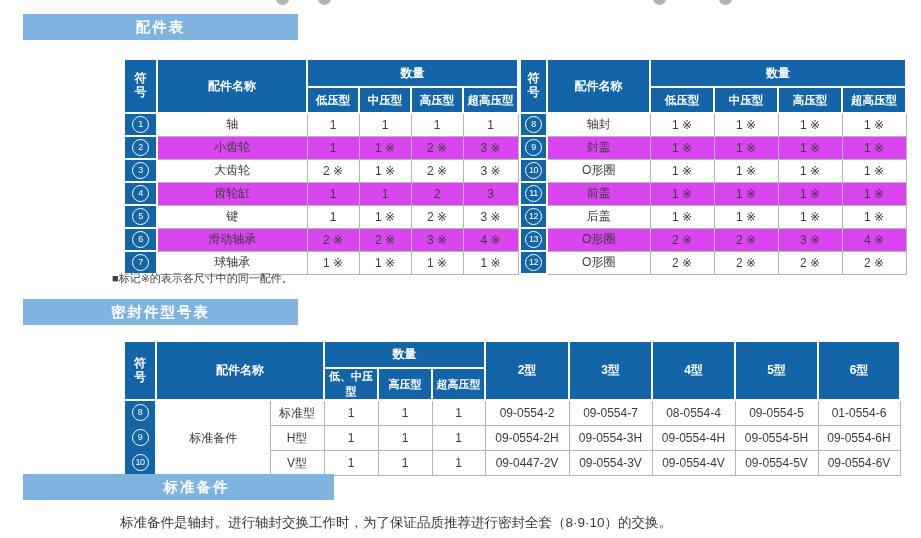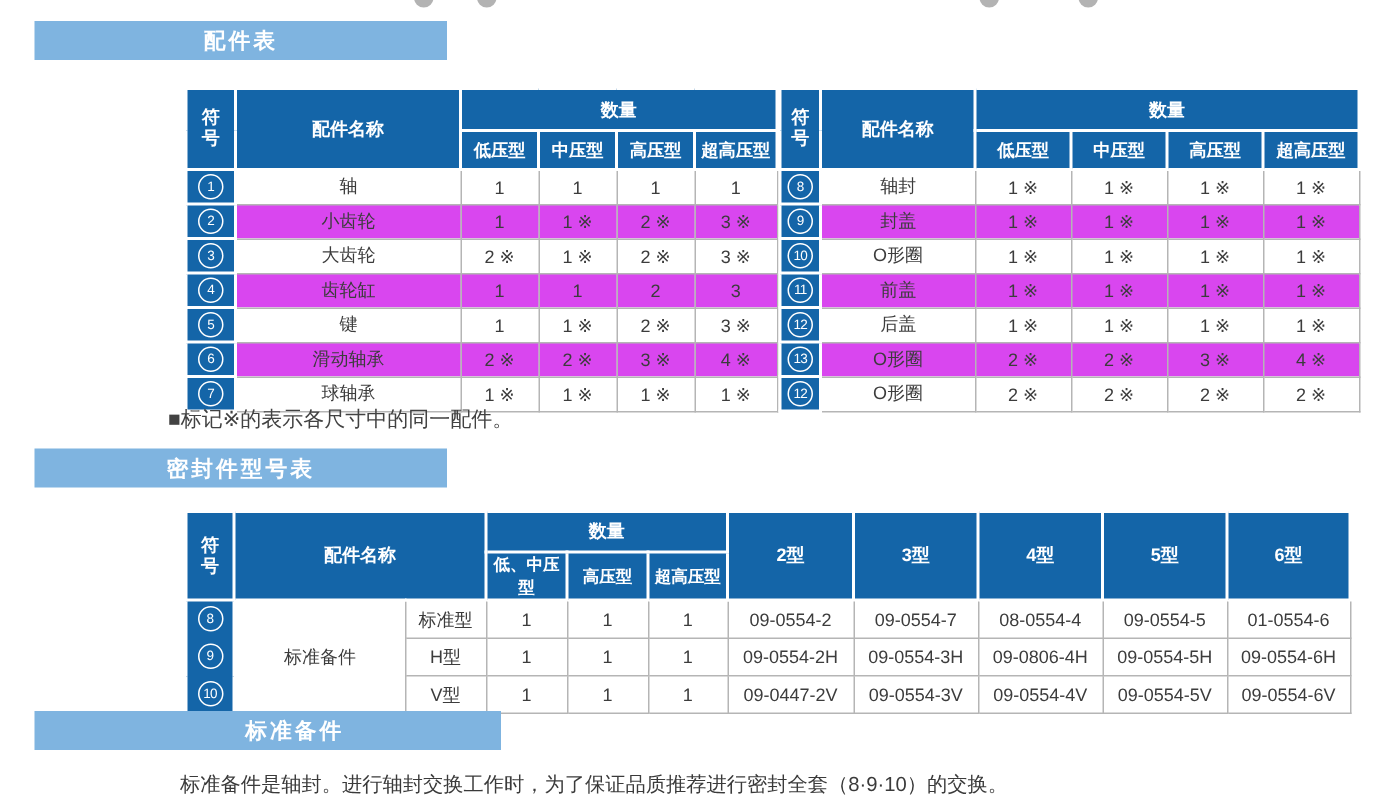--- a/index.html
+++ b/index.html
@@ -39,21 +39,21 @@
     display:inline-flex;align-items:center;justify-content:center;
     width:15px;height:15px;border:1px solid #ffffff;border-radius:50%;
     color:#ffffff;font-size:9px;letter-spacing:-0.5px;line-height:1;
   }
   .parts{position:absolute;top:58px;}
   #parts-left{left:123px;}
   #parts-right{left:519px;}
   .parts tr.hdr1 th{height:26px;}
   .parts tr.hdr2 th{height:24px;font-size:11.5px;}
 
-  #note-parts{position:absolute;left:112px;top:271px;font-size:14px;color:#424242;}
+  #note-parts{position:absolute;left:112px;top:271px;font-size:11px;color:#424242;}
 
   #seal-table{position:absolute;left:123px;top:340px;}
   #seal-table tr.hdr1 th{height:25px;}
   #seal-table tr.hdr2 th{height:23px;font-size:11px;}
   #seal-table td{height:24px;}
   td.sym-merged{background:#1465a8;border:2px solid #ffffff;}
   .circ-stack{display:flex;flex-direction:column;align-items:center;gap:8px;}
 
   #spares-text{position:absolute;left:120px;top:514px;font-size:13.5px;color:#3a3a3a;}
 </style>
@@ -284,21 +284,21 @@
     <td>09-0554-5</td>
     <td>01-0554-6</td>
   </tr>
   <tr>
     <td>H型</td>
     <td>1</td>
     <td>1</td>
     <td>1</td>
     <td>09-0554-2H</td>
     <td>09-0554-3H</td>
-    <td>09-0806-4H</td>
+    <td>09-0554-4H</td>
     <td>09-0554-5H</td>
     <td>09-0554-6H</td>
   </tr>
   <tr>
     <td>V型</td>
     <td>1</td>
     <td>1</td>
     <td>1</td>
     <td>09-0447-2V</td>
     <td>09-0554-3V</td>

